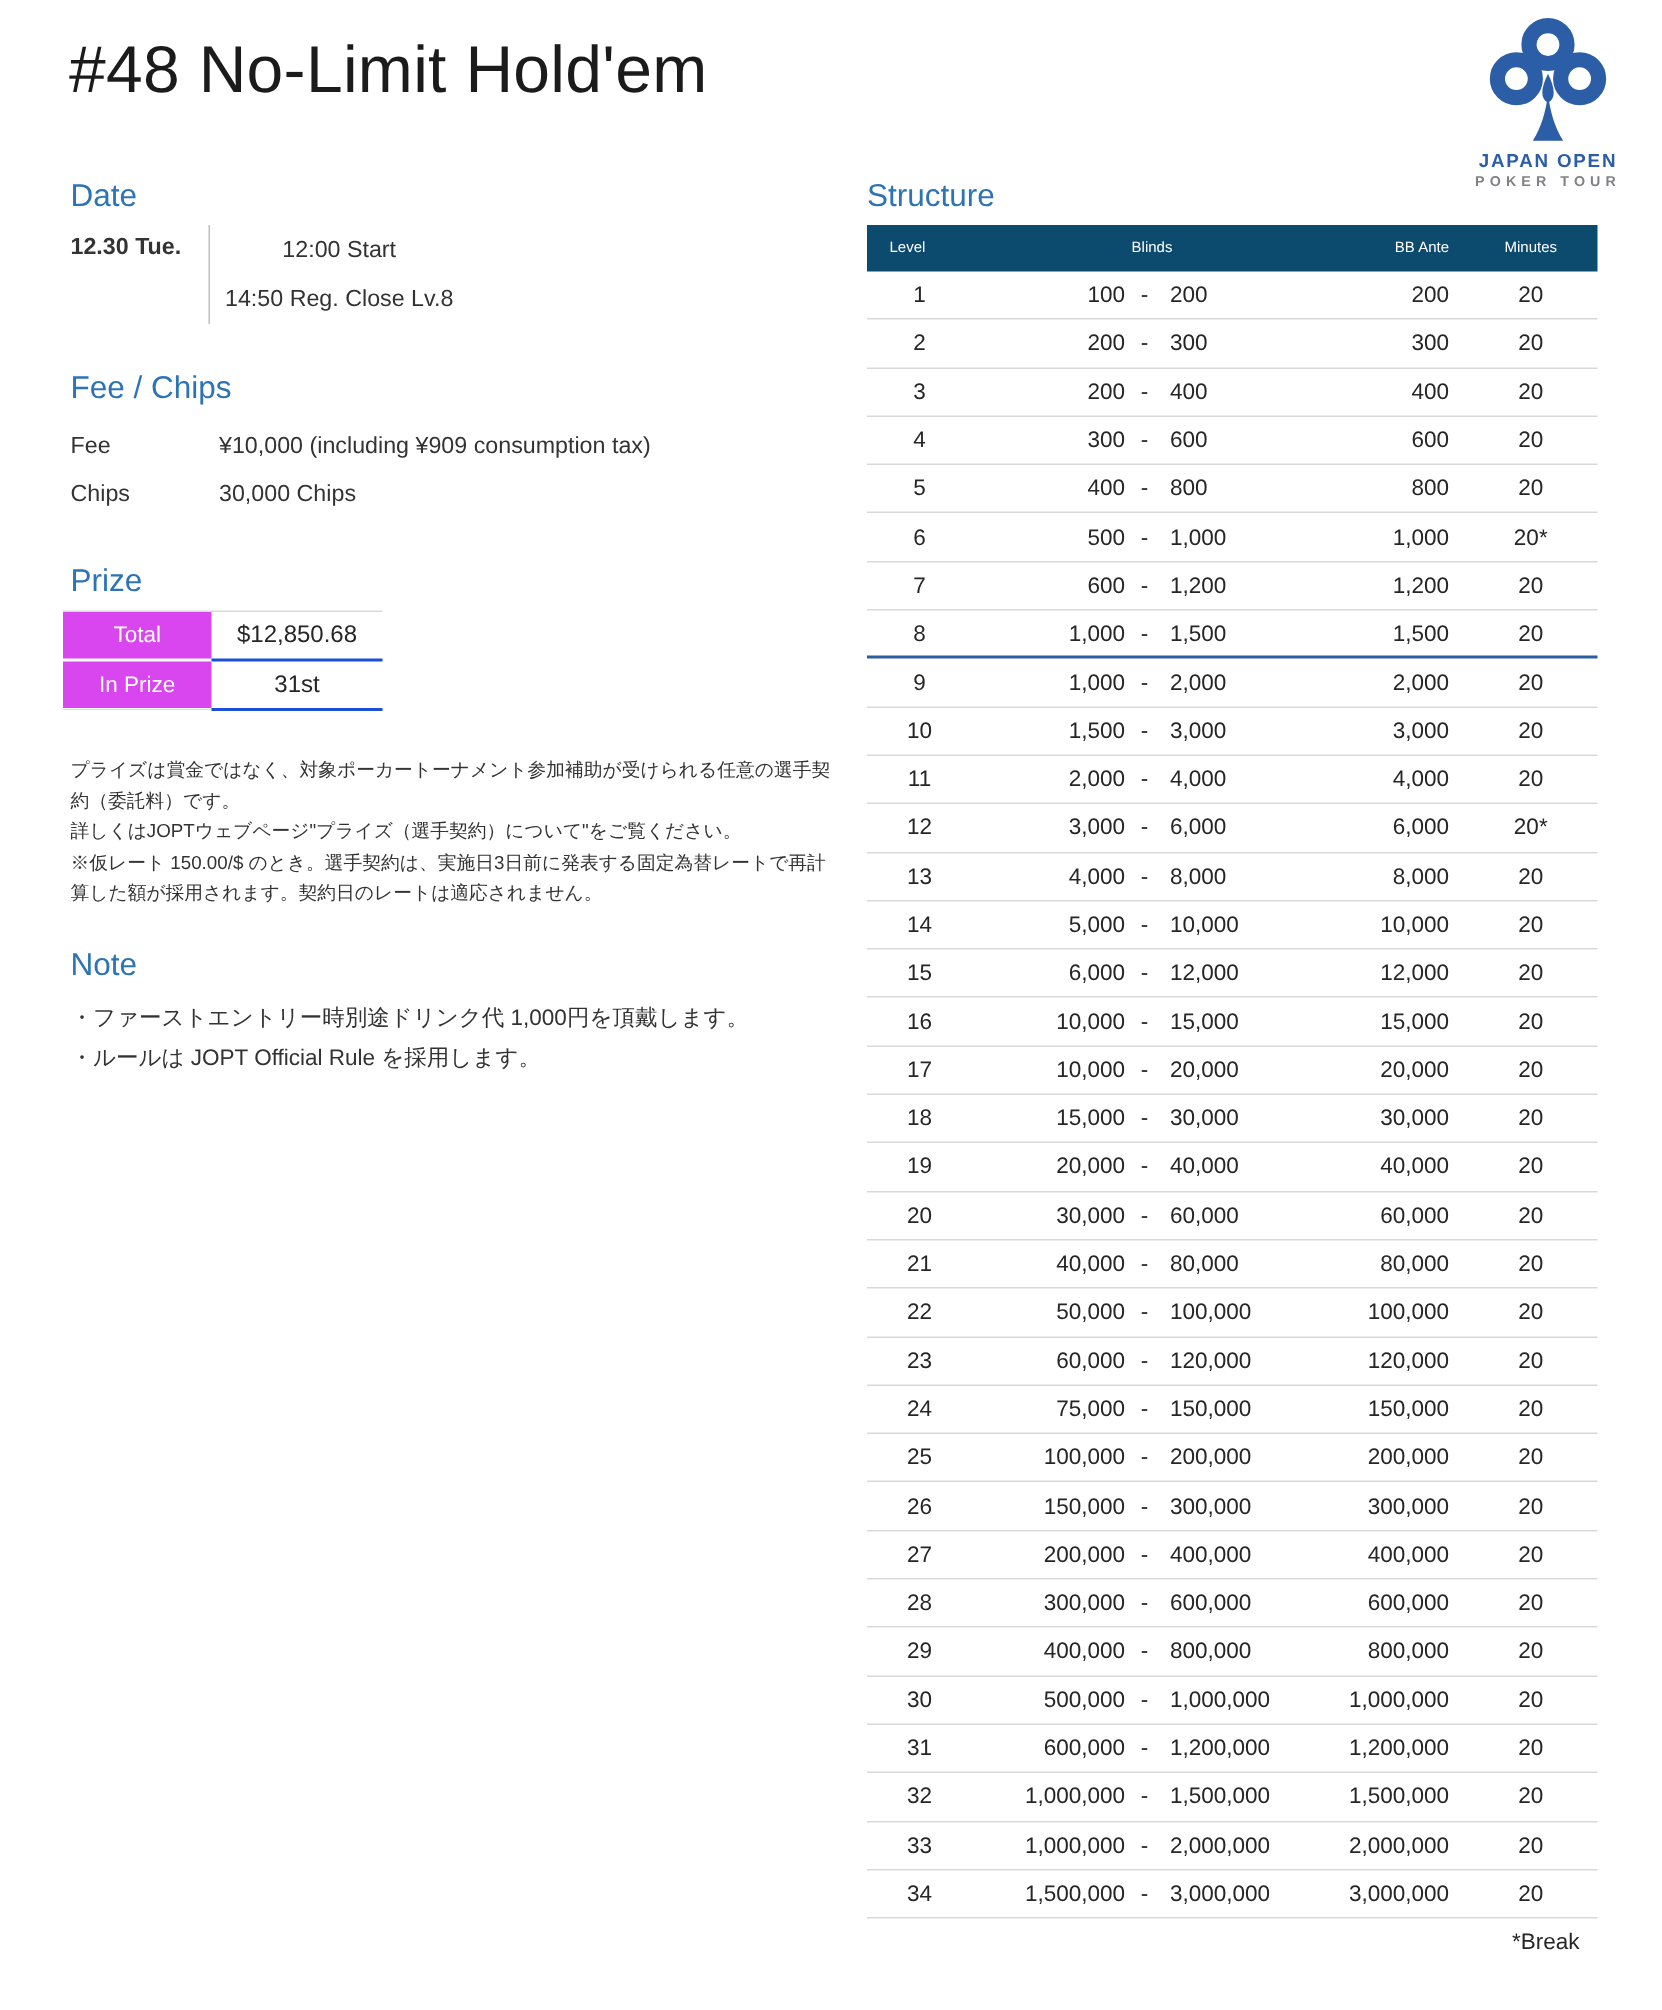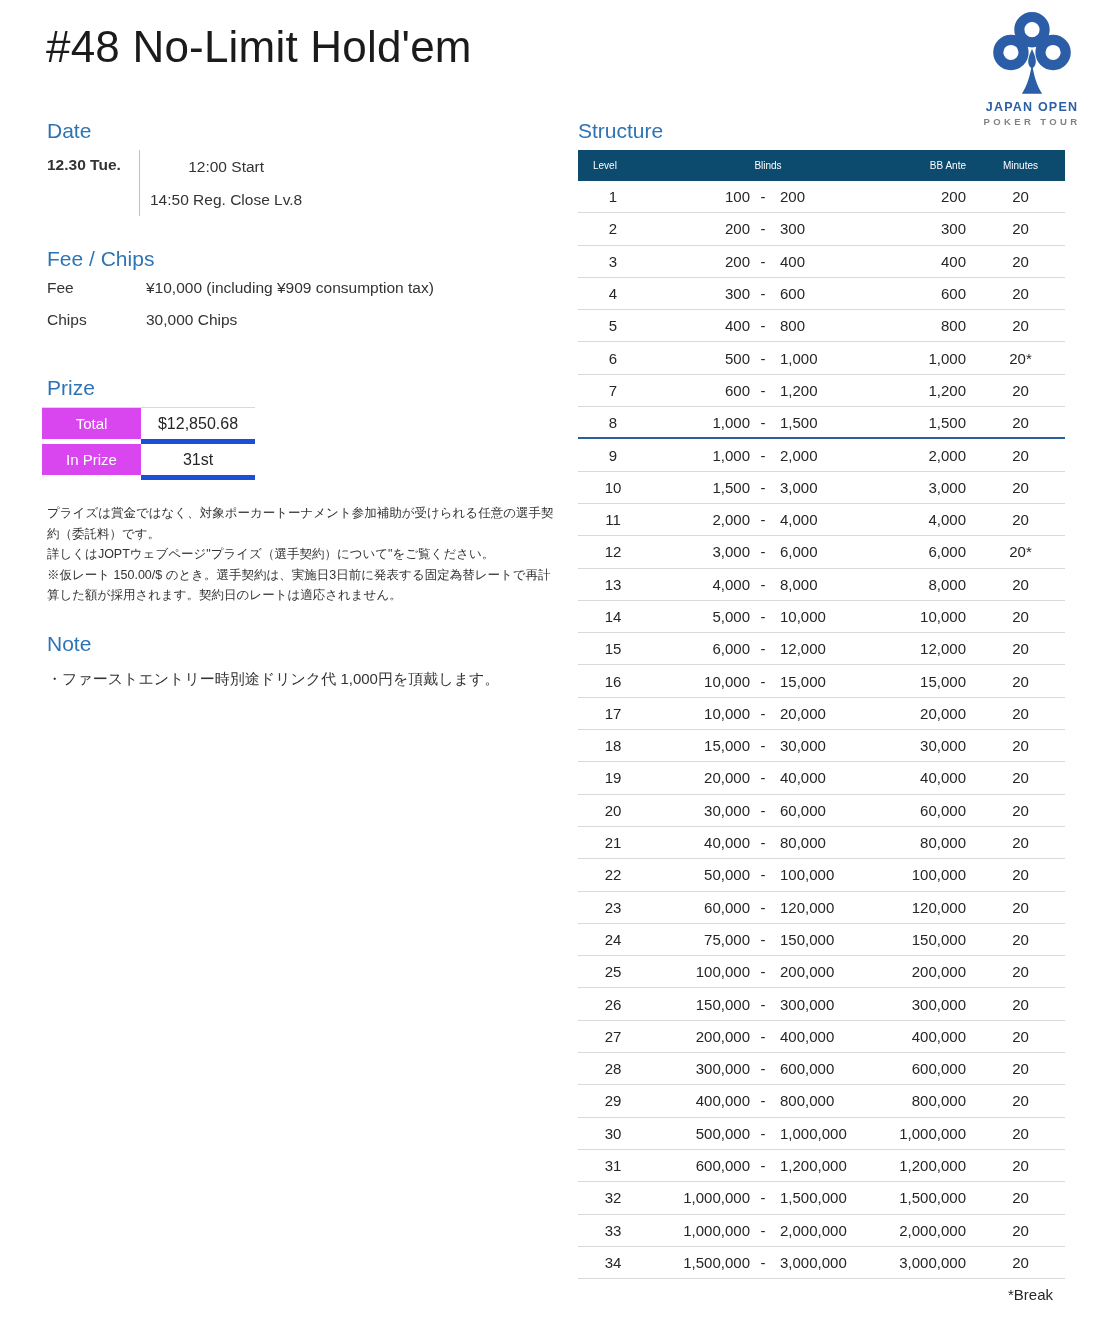--- a/index.html
+++ b/index.html
@@ -20,32 +20,32 @@
 
   
   .date-sec{position:absolute;left:47px;top:118px;}
   .date-body{display:flex;margin-top:6px;}
   .date-day{width:92px;font-size:15.5px;color:#333;padding-top:6px;font-weight:bold;}
   .date-times{border-left:1px solid #BFBFBF;padding-left:10px;min-height:64px;text-align:center;}
   .date-times div{font-size:15.5px;color:#333;line-height:33px;}
 
   
   .fee-sec{position:absolute;left:47px;top:246px;}
-  .fee-rows{margin-top:0;}
+  .fee-rows{margin-top:10px;}
   .fee-row{display:flex;font-size:15.5px;color:#333;line-height:32px;}
   .fee-row .lbl{width:99px;}
 
   
   .prize-h{position:absolute;left:47px;top:375px;}
   .prize-table{position:absolute;left:42px;top:407px;border-top:1px solid #D9D9D9;}
   .prize-row{display:flex;}
   .prize-row .plabel{width:99px;height:31px;background:#d946ef;color:#fff;font-size:15px;
       display:flex;align-items:center;justify-content:center;border-bottom:1px solid #fff;}
   .prize-row .pvalue{width:114px;height:31px;font-size:16px;color:#262626;
-      display:flex;align-items:center;justify-content:center;border-bottom:5px solid #1d4ed8;text-align:right;}
+      display:flex;align-items:center;justify-content:center;border-bottom:2px solid #1d4ed8;text-align:right;}
 
   
   .prize-notes{position:absolute;left:47px;top:503px;width:514px;font-size:12.5px;line-height:20.5px;color:#333;}
   .prize-notes p{margin:0;}
 
   
   .note-sec{position:absolute;left:47px;top:631px;}
   .note-items{margin-top:8px;font-size:15px;line-height:27px;color:#333;}
 
   
@@ -131,20 +131,21 @@
   <div class="prize-notes">
     <p>プライズは賞金ではなく、対象ポーカートーナメント参加補助が受けられる任意の選手契約（委託料）です。</p>
     <p>詳しくはJOPTウェブページ"プライズ（選手契約）について"をご覧ください。</p>
     <p>※仮レート 150.00/$ のとき。選手契約は、実施日3日前に発表する固定為替レートで再計算した額が採用されます。契約日のレートは適応されません。</p>
   </div>
 
   <div class="note-sec">
     <div class="h2">Note</div>
     <div class="note-items">
       <div>・ファーストエントリー時別途ドリンク代 1,000円を頂戴します。</div>
+      <div>・ルールは JOPT Official Rule を採用します。</div>
     </div>
   </div>
 
   <div class="structure-sec">
     <div class="h2">Structure</div>
     <div class="sheader">
       <div class="h-level">Level</div>
       <div class="h-blinds">Blinds</div>
       <div class="h-ante">BB Ante</div>
       <div class="h-min">Minutes</div>

